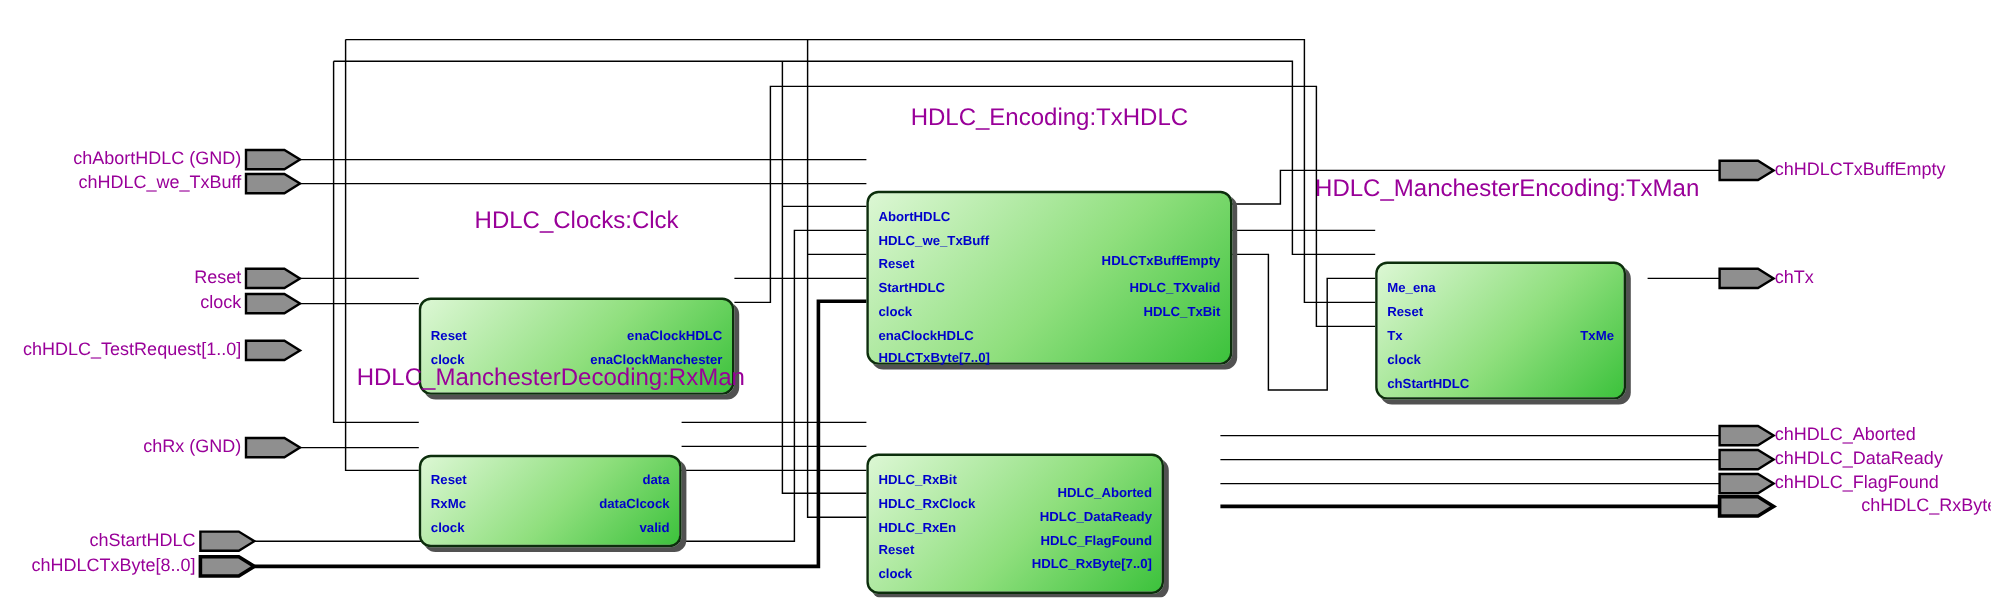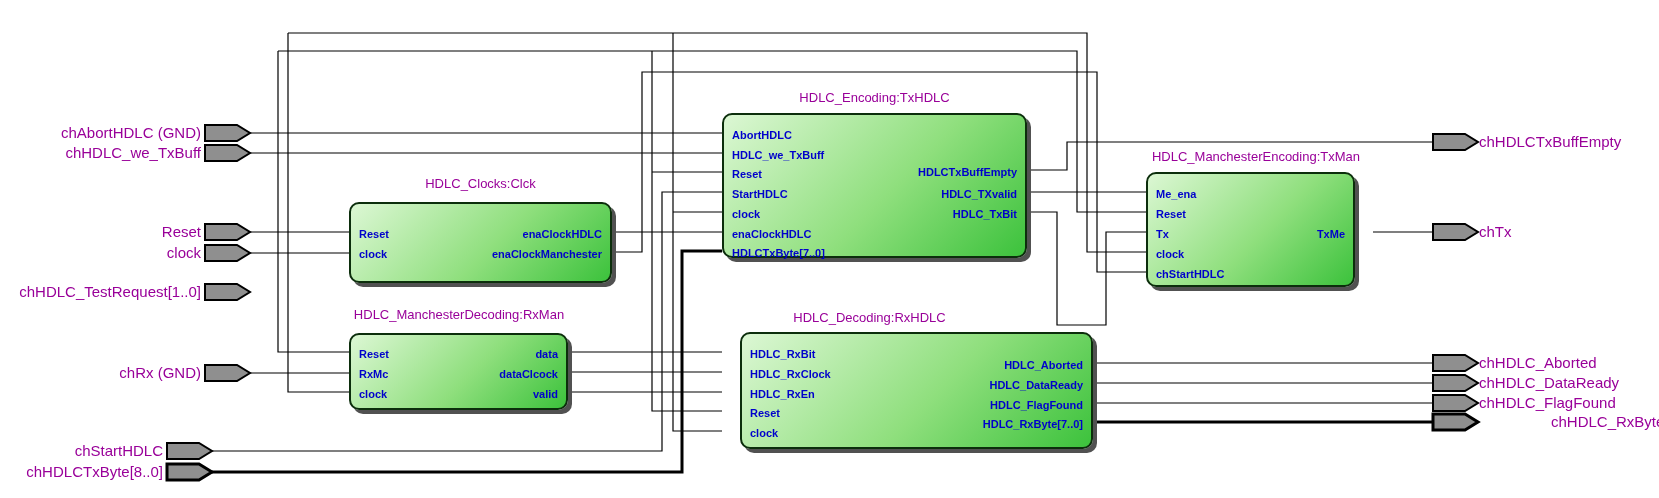--- a/index.html
+++ b/index.html
@@ -15,25 +15,26 @@
   .wire.bus{stroke-width:3px;}
   .pin{fill:#8f8f8f;stroke:#000000;stroke-width:2px;}
   .pin.bus{stroke-width:3px;}
   .block{
     position:absolute;
     background:linear-gradient(135deg,#dcf7d4 0%,#8fdf7d 55%,#3cc23c 100%);
     border:2px solid #0c2e0c;
     border-radius:10px;
     box-shadow:4px 4px 0 #515151;
     box-sizing:border-box;
+    margin-top:46px;
   }
   .block-title{
     position:absolute;
     color:#990099;
-    font-size:13px;
+    font-size:20px;
     line-height:16px;
     white-space:nowrap;
     text-align:center;
   }
   .port{
     position:absolute;
     color:#0000cc;
     font-size:11px;
     font-weight:bold;
     line-height:14px;
@@ -151,22 +152,21 @@
   <div class="block-title" style="left:239px;top:307px;width:440px">HDLC_ManchesterDecoding:RxMan</div>
   <div class="block" style="left:349px;top:333px;width:219px;height:77px">
     <div class="port in" style="top:12px">Reset</div>
     <div class="port in" style="top:32px">RxMc</div>
     <div class="port in" style="top:52px">clock</div>
     <div class="port out" style="top:12px">data</div>
     <div class="port out" style="top:32px">dataClcock</div>
     <div class="port out" style="top:52px">valid</div>
   </div>
 
-  <div class="block-title" style="left:722px;top:310px;width:295px">HDLC_Decoding:RxHDLC</div>
-  <div class="block" style="left:740px;top:332px;width:353px;height:117px">
+  <div class="block" style="left:722px;top:332px;width:248px;height:117px">
     <div class="port in" style="top:13px">HDLC_RxBit</div>
     <div class="port in" style="top:33px">HDLC_RxClock</div>
     <div class="port in" style="top:53px">HDLC_RxEn</div>
     <div class="port in" style="top:72px">Reset</div>
     <div class="port in" style="top:92px">clock</div>
     <div class="port out" style="top:24px">HDLC_Aborted</div>
     <div class="port out" style="top:44px">HDLC_DataReady</div>
     <div class="port out" style="top:64px">HDLC_FlagFound</div>
     <div class="port out" style="top:83px">HDLC_RxByte[7..0]</div>
   </div>

